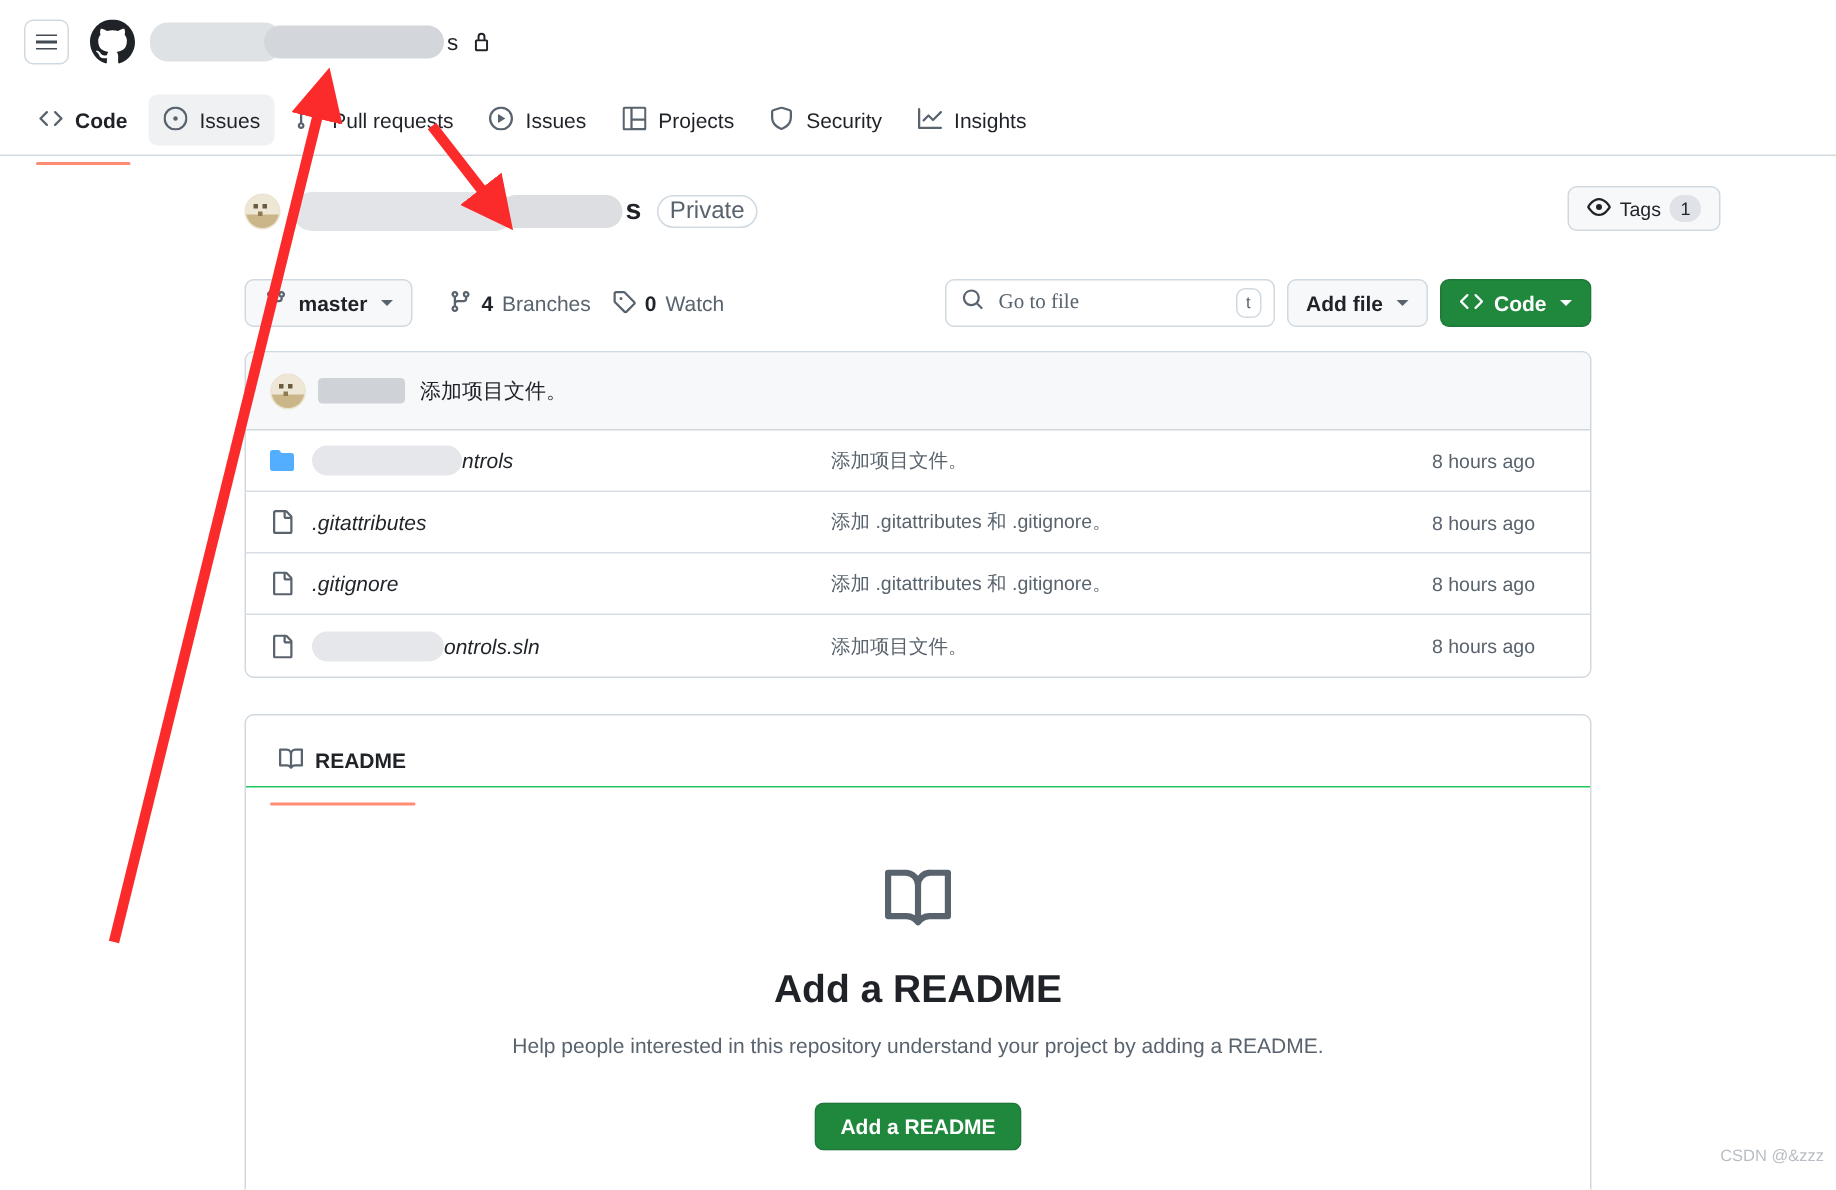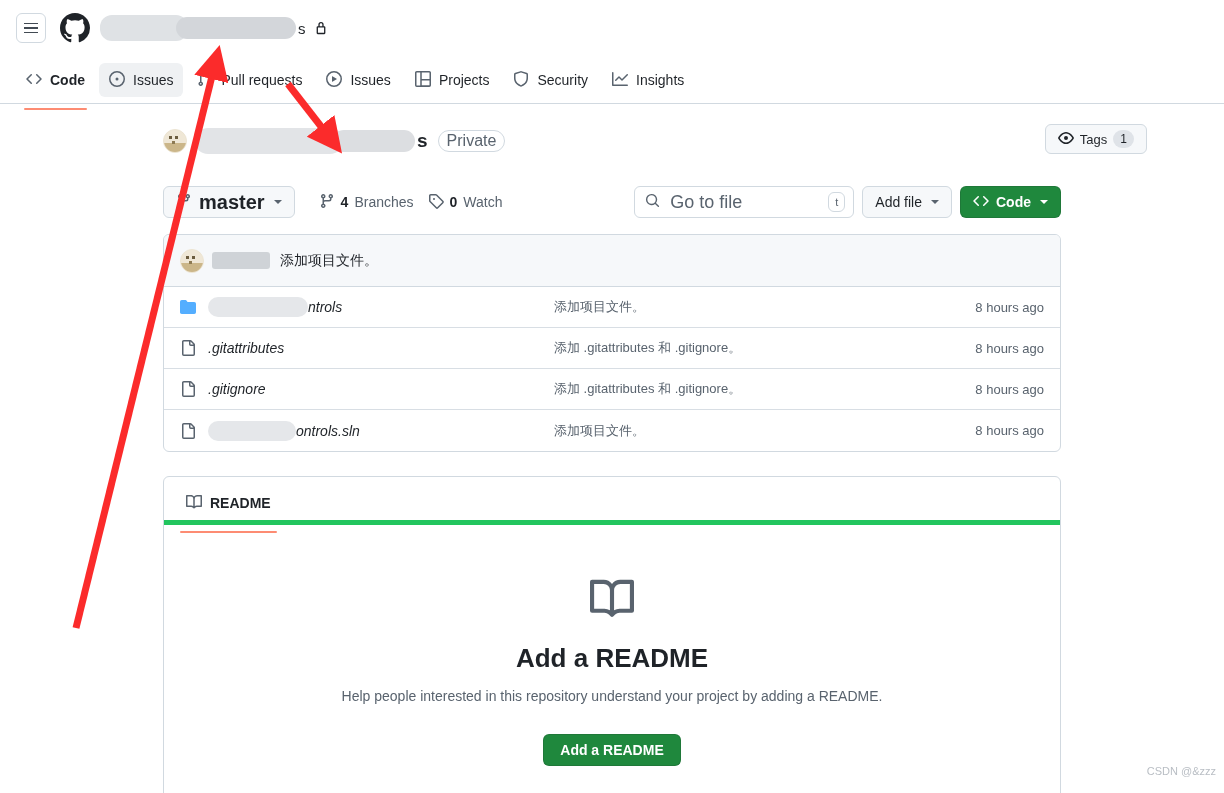--- a/index.html
+++ b/index.html
@@ -109,51 +109,51 @@
 
   
   .branch-row {
     display: flex; align-items: center;
     margin-top: 26px; height: 32px;
   }
   .branch-btn {
     display: flex; align-items: center; gap: 7px;
     height: 32px; padding: 0 12px;
     border: 1px solid #d1d9e0; border-radius: 6px;
-    background: #f6f8fa; font-size: 20px; font-weight: 600;
+    background: #f6f8fa; font-size: 14px; font-weight: 600;
     cursor: pointer;
   }
   .caret { width: 0; height: 0; border-left: 4px solid transparent;
            border-right: 4px solid transparent; border-top: 4px solid #59636e; margin-left: 2px; }
   .meta-link {
     display: flex; align-items: center; gap: 6px;
     margin-left: 24px; font-size: 14px; color: #1f2328; cursor: pointer;
   }
   .meta-link b { font-weight: 600; }
   .meta-link .muted { color: #59636e; font-weight: 400; }
   .branch-right { margin-left: auto; display: flex; align-items: center; gap: 8px; }
   .file-search {
     display: flex; align-items: center; gap: 8px;
     width: 220px; height: 32px; padding: 0 8px 0 10px;
     border: 1px solid #d1d9e0; border-radius: 6px; background: #fff;
   }
   .file-search input {
-    border: 0; outline: none; flex: 1; font-size: 18px;
-    font-family: Liberation Sans, sans-serif; color: #0f172a; background: transparent; min-width: 0;
+    border: 0; outline: none; flex: 1; font-size: 14px;
+    font-family: Liberation Serif, serif; color: #0f172a; background: transparent; min-width: 0;
   }
   .file-search input::placeholder { color: #59636e; }
   .kbd {
     border: 1px solid #d1d9e0; border-radius: 6px;
     font-size: 11px; color: #59636e; padding: 1px 6px; line-height: 16px;
   }
   .addfile-btn {
     display: flex; align-items: center; gap: 7px;
     height: 32px; padding: 0 12px;
     border: 1px solid #d1d9e0; border-radius: 6px;
-    background: #f6f8fa; font-size: 14px; font-weight: 400; cursor: pointer;
+    background: #f6f8fa; font-size: 14px; font-weight: 700; cursor: pointer;
   }
   .code-btn {
     display: flex; align-items: center; gap: 7px;
     height: 32px; padding: 0 12px;
     border: 1px solid rgba(31,35,40,.15); border-radius: 6px;
     background: #1f883d; color: #fff;
     font-size: 14px; font-weight: 600; cursor: pointer;
   }
   .code-btn .caret { border-top-color: #fff; }
 
@@ -178,29 +178,29 @@
     display: flex; align-items: center;
     height: 41px; padding: 0 16px;
     border-bottom: 1px solid #d8dee4;
     font-size: 14px;
   }
   .file-row:last-child { border-bottom: 0; }
   .file-row .icon { width: 16px; flex: none; display: flex; align-items: center; justify-content: center; }
   .file-row .fname { margin-left: 12px; display: flex; align-items: center; color: #1f2328; cursor: pointer; font-style: italic; }
   .redact-file { height: 20px; border-radius: 10px; background: #e5e7ea; }
   .file-row .fmsg { margin-left: auto; color: #59636e; width: 380px; flex: none; font-size: 13px; }
-  .file-row .ftime { width: 110px; flex: none; text-align: right; color: #59636e; font-size: 13px; }
+  .file-row .ftime { width: 110px; flex: none; text-align: center; color: #59636e; font-size: 13px; }
 
   
   .readme-box {
     margin-top: 24px; margin-bottom: 24px;
     border: 1px solid #d1d9e0; border-radius: 6px; background: #fff;
   }
   .readme-tabbar { height: 48px; display: flex; align-items: flex-end; padding: 0 16px;
-                   border-bottom: 5px solid #22c55e; }
+                   border-bottom: 1px solid #22c55e; }
   .readme-tab {
     display: flex; align-items: center; gap: 8px;
     font-size: 14px; font-weight: 600; height: 34px;
     position: relative; padding: 0 6px; cursor: pointer;
   }
   .readme-tab::after {
     content: ""; position: absolute; left: 0; right: 0; bottom: -13px;
     height: 2px; background: #fd8c73; border-radius: 2px;
   }
   .readme-body { padding: 52px 16px 56px; text-align: center; }

